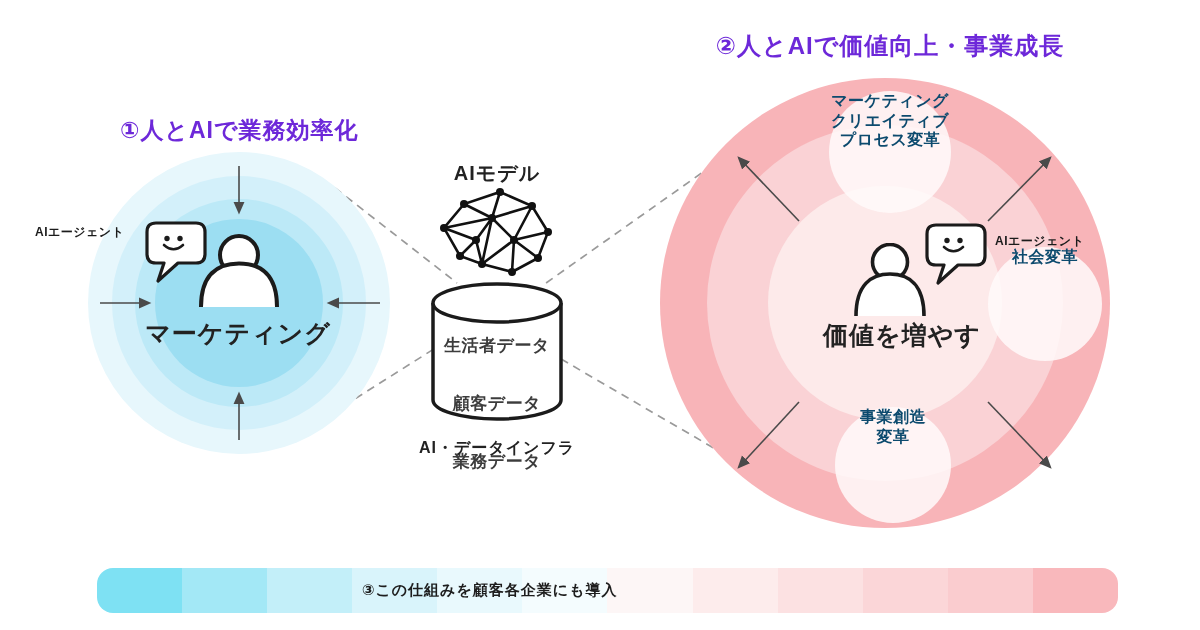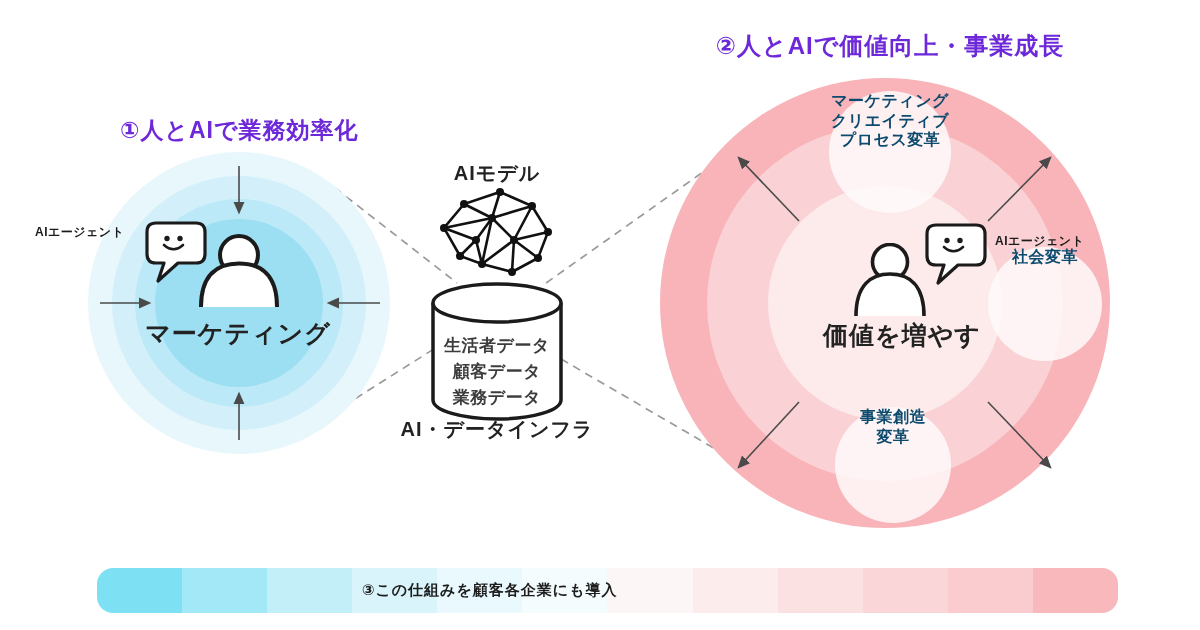--- a/index.html
+++ b/index.html
@@ -134,27 +134,27 @@
       <circle cx="86" cy="54" r="4"></circle>
         <circle cx="48" cy="54" r="4"></circle>
     </g>
   </svg>
 
   <svg class="abs icon" style="left:428px;top:281px;" width="138" height="142" viewBox="0 0 138 142">
     <path d="M 5,22 L 5,119 A 64,19 0 0 0 133,119 L 133,22" fill="#ffffff" stroke="#1b1b1b" stroke-width="3.5"></path>
     <ellipse cx="69" cy="22" rx="64" ry="19" fill="#ffffff" stroke="#1b1b1b" stroke-width="3.5"></ellipse>
   </svg>
 
-  <div class="abs cyl-text center-x" style="left:497px;top:333px;">
+  <div class="abs cyl-text center-x" style="left:497px;top:333px;gap:32px;">
     <div>生活者データ</div>
     <div>顧客データ</div>
     <div>業務データ</div>
   </div>
 
-  <div class="abs big-label center-x" style="left:497px;top:416px;font-size:20px;z-index:6;">AI・データインフラ</div>
+  <div class="abs big-label center-x" style="left:497px;top:438px;font-size:16px;z-index:6;">AI・データインフラ</div>
 
   <svg class="abs icon" style="left:849px;top:243px;" width="82" height="73" viewBox="0 0 82 73">
     <circle cx="41" cy="19" r="17.5" fill="#ffffff" stroke="#1b1b1b" stroke-width="3.6"></circle>
     <path d="M 7,73 C 7,42 22,31 41,31 C 60,31 75,42 75,73" fill="#ffffff" stroke="#1b1b1b" stroke-width="3.6"></path>
   </svg>
 
   <svg class="abs icon" style="left:924px;top:222px;" width="66" height="66" viewBox="0 0 66 66">
     <path d="M 12,3 L 52,3 Q 61,3 61,12 L 61,34 Q 61,43 52,43 L 34,43 L 14,61 L 20,43 L 12,43 Q 3,43 3,34 L 3,12 Q 3,3 12,3 Z" fill="#ffffff" stroke="#1b1b1b" stroke-width="3.2" stroke-linejoin="round"></path>
     <circle cx="23" cy="18.5" r="2.7" fill="#1b1b1b"></circle>
     <circle cx="36" cy="18.5" r="2.7" fill="#1b1b1b"></circle>

